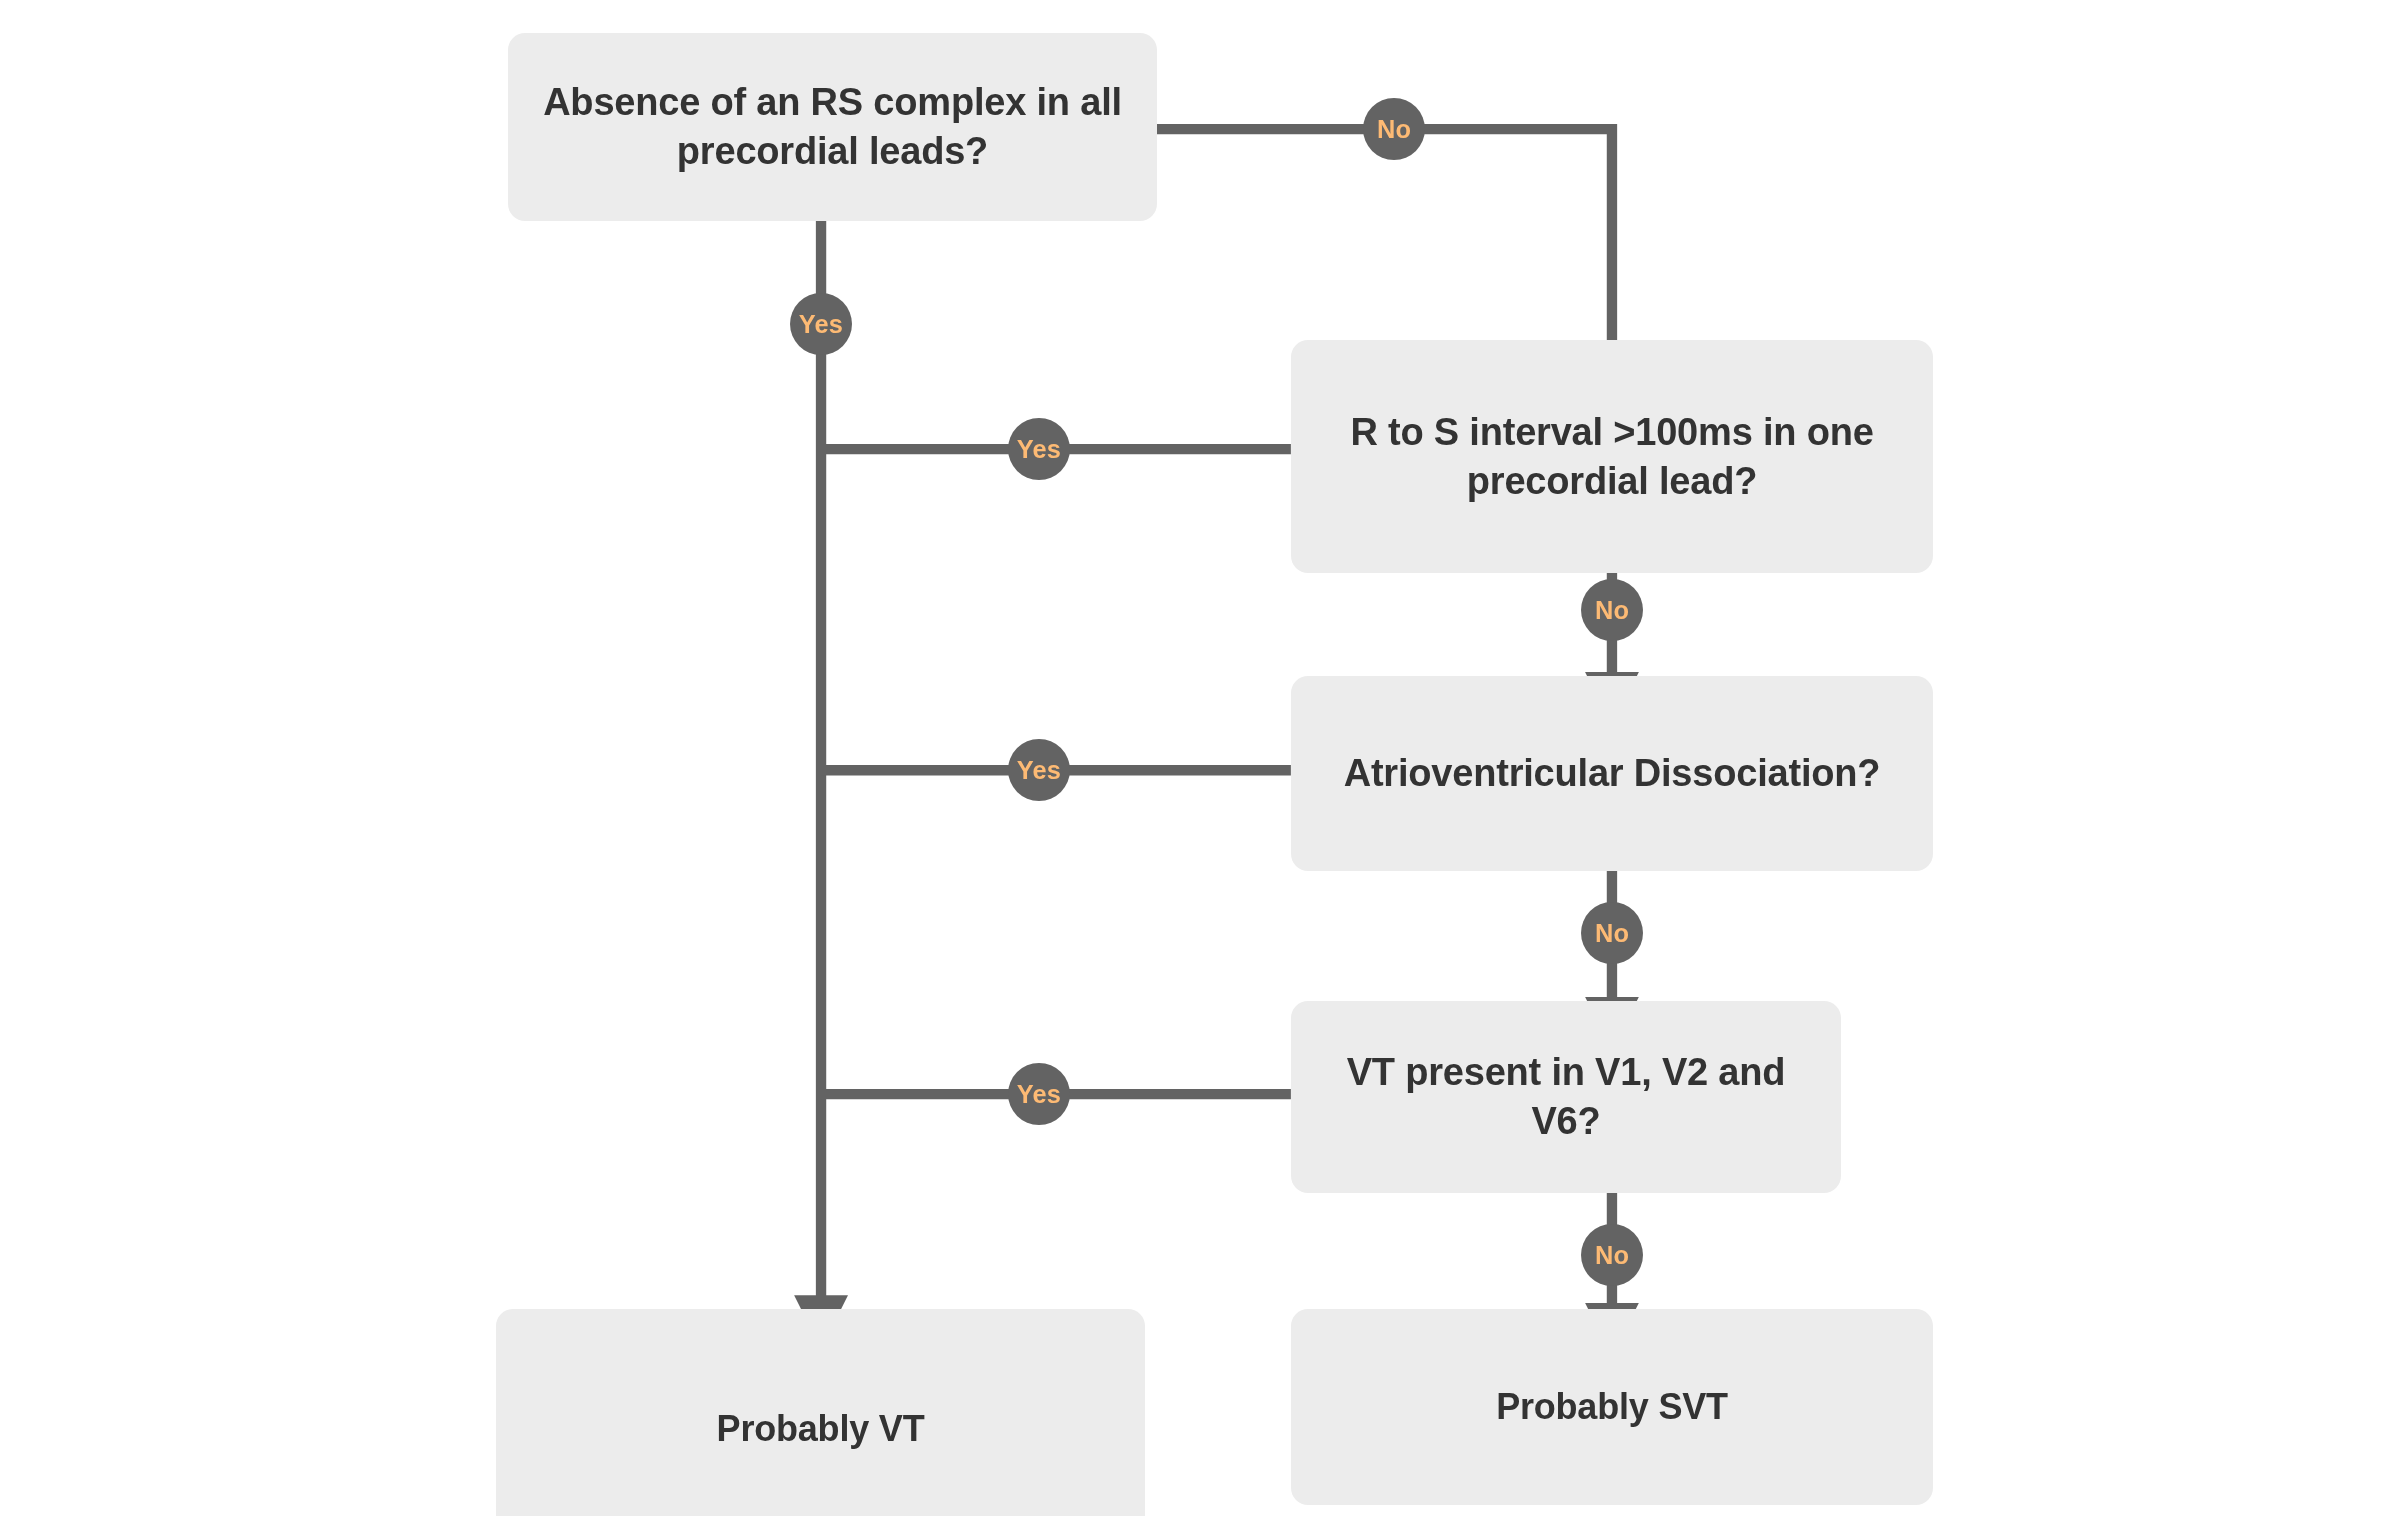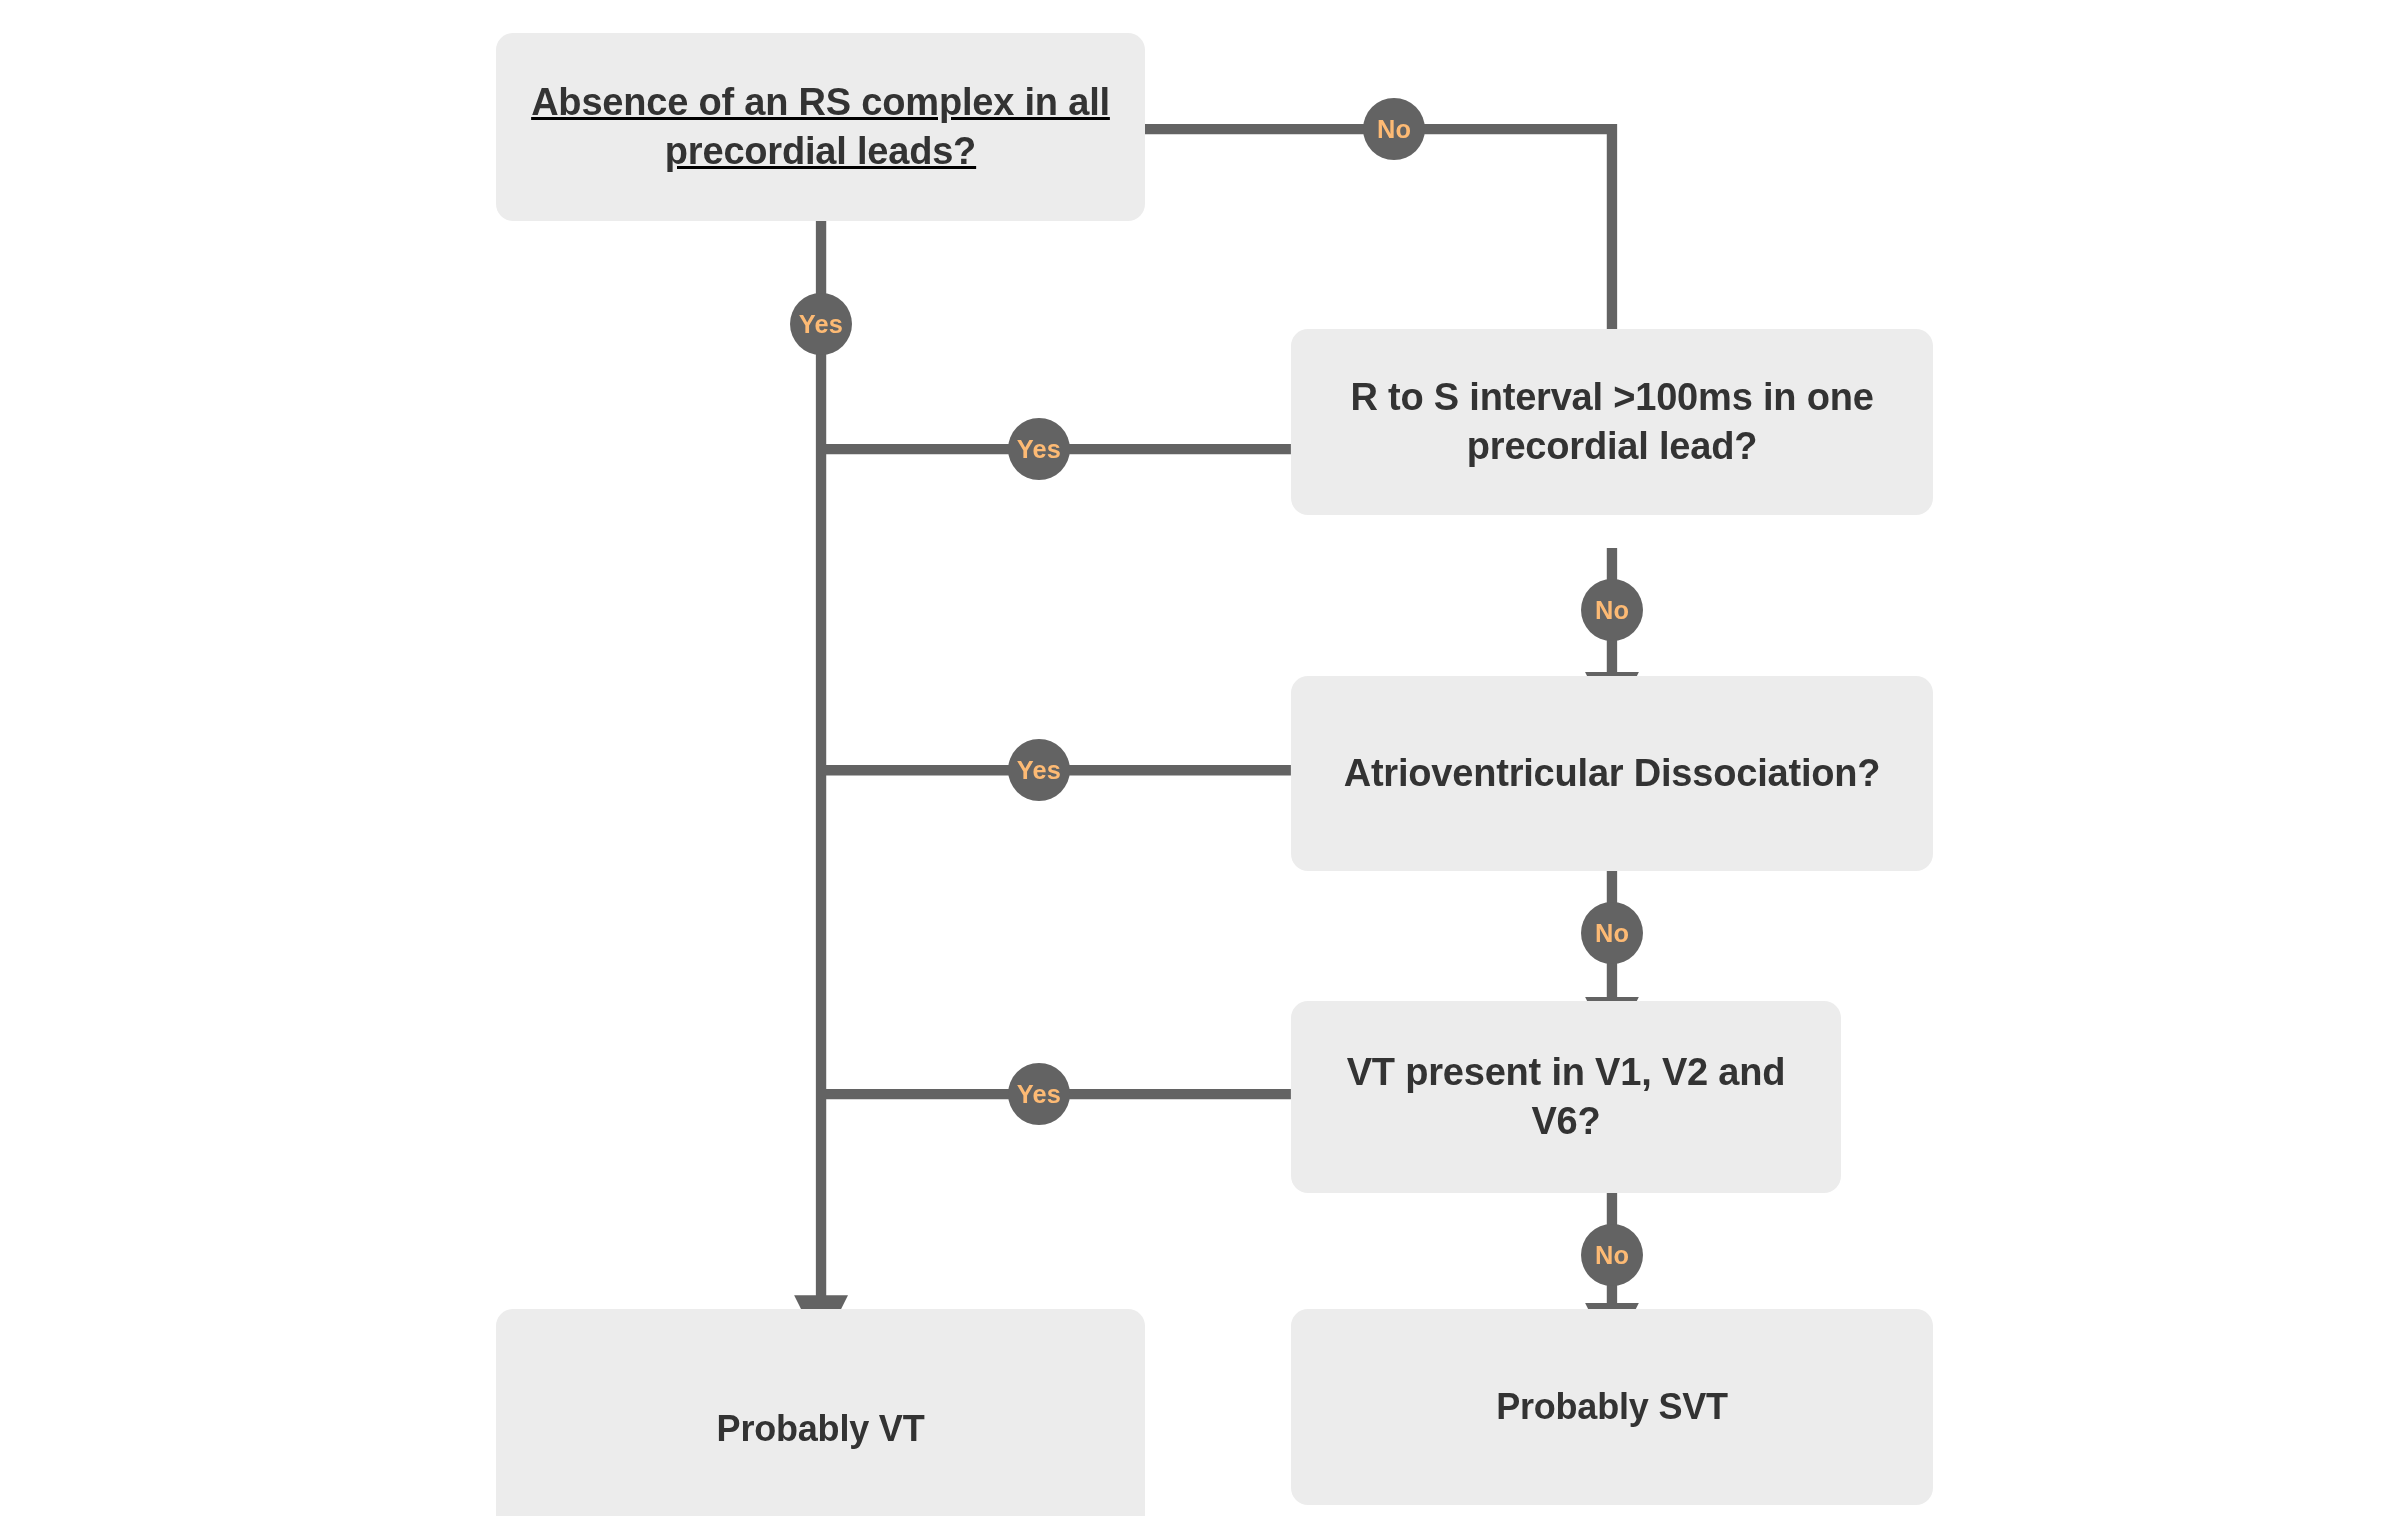--- a/index.html
+++ b/index.html
@@ -86,26 +86,26 @@
 
     <path d="M 1371 818 L 872 818" stroke="#636363" stroke-width="11" fill="none" stroke-linecap="butt"></path>
 
     <path d="M 1712 925 L 1712 1063" stroke="#636363" stroke-width="11" fill="none" stroke-linecap="butt" marker-end="url(#arrowhead)"></path>
 
     <path d="M 1371 1162 L 872 1162" stroke="#636363" stroke-width="11" fill="none" stroke-linecap="butt"></path>
 
     <path d="M 1712 1267 L 1712 1388" stroke="#636363" stroke-width="11" fill="none" stroke-linecap="butt" marker-end="url(#arrowhead)"></path>
   </svg>
 
-  <div class="node-box" style="left:496px; top:33px; width:649px; height:188px;text-decoration:underline;">
+  <div class="node-box" style="left:508px; top:33px; width:649px; height:188px;">
     <span class="node-label">Absence of an RS complex in all
 precordial leads?</span>
   </div>
 
-  <div class="node-box" style="left:1291px; top:329px; width:642px; height:186px;justify-content:center;">
+  <div class="node-box" style="left:1291px; top:340px; width:642px; height:233px;justify-content:center;">
     <span class="node-label">R to S interval &gt;100ms in one
 precordial lead?</span>
   </div>
 
   <div class="node-box" style="left:1291px; top:676px; width:642px; height:195px;">
     <span class="node-label">Atrioventricular Dissociation?</span>
   </div>
 
   <div class="node-box" style="left:1291px; top:1001px; width:550px; height:192px;">
     <span class="node-label">VT present in V1, V2 and V6?</span>

